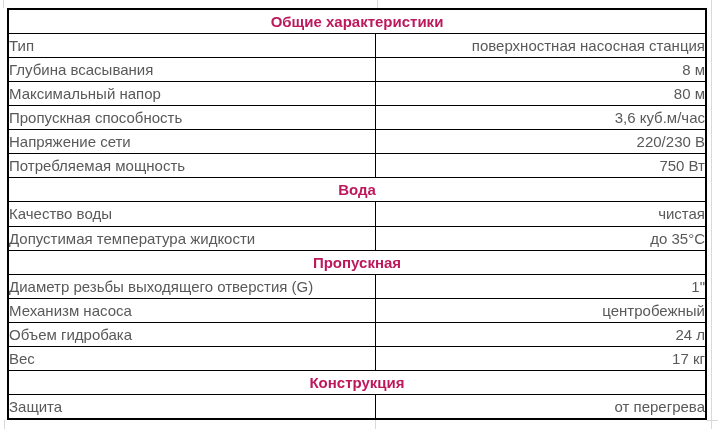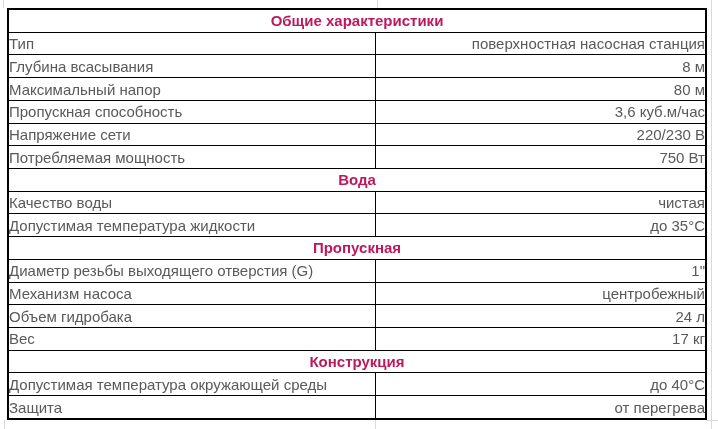--- a/index.html
+++ b/index.html
@@ -116,21 +116,17 @@
         <td class="value">24 л</td>
       </tr>
       <tr>
         <td class="label">Вес</td>
         <td class="value">17 кг</td>
       </tr>
       <tr>
         <td colspan="2" class="section">Конструкция</td>
       </tr>
       <tr>
-        <td class="label">Допустимая температура окружающей среды</td>
-        <td class="value">до 40°С</td>
-      </tr>
-      <tr>
         <td class="label">Защита</td>
         <td class="value">от перегрева</td>
       </tr>
     </tbody>
 </table>
 
 </body></html>

